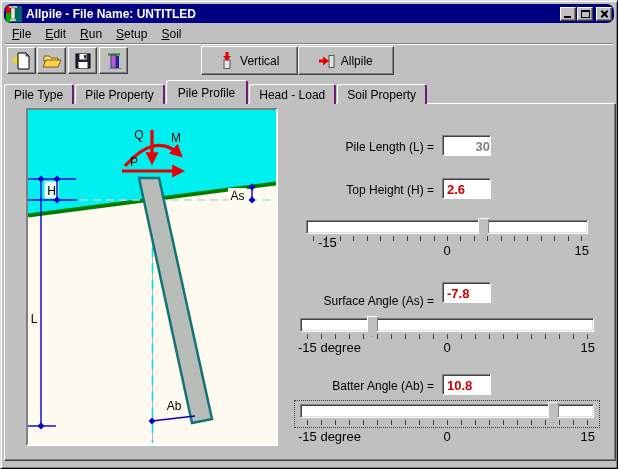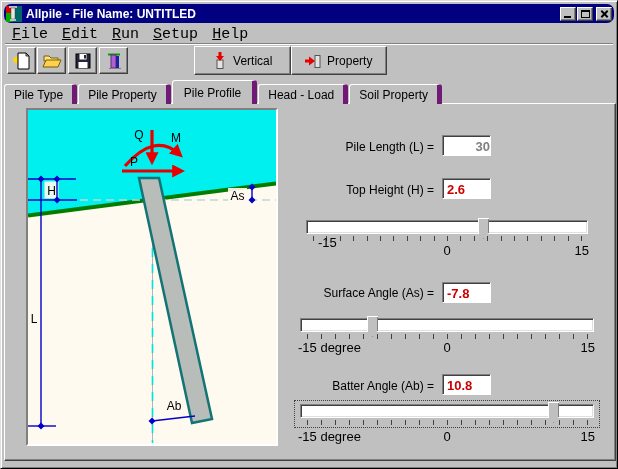--- a/index.html
+++ b/index.html
@@ -23,35 +23,35 @@
     border-top:1px solid #fff;border-left:1px solid #fff;border-right:1px solid #404040;border-bottom:1px solid #404040;
     box-shadow:inset -1px -1px 0 #808080;}
   .wb-close{margin-left:3px;}
   .wb-min i{position:absolute;left:3px;bottom:2px;width:7px;height:2px;background:#000;}
   .wb-max i{position:absolute;left:3px;top:2px;width:9px;height:8px;border:1px solid #000;border-top:2px solid #000;}
   .wb-close i::before,.wb-close i::after{content:"";position:absolute;left:3px;top:5px;width:9px;height:2px;background:#000;}
   .wb-close i::before{transform:rotate(45deg);}
   .wb-close i::after{transform:rotate(-45deg);}
   
   .menubar{position:absolute;left:4px;top:24px;right:4px;height:19px;display:flex;align-items:center;border-bottom:1px solid #808080;box-shadow:0 1px 0 #fff;}
-  .menu-item{display:inline-block;padding:2px 7px;font-size:15px;color:#000;font-family:Liberation Mono, monospace;}
+  .menu-item{display:inline-block;padding:2px 7px;font-size:12px;color:#000;}
   .menu-item::first-letter{text-decoration:underline;}
   
   .toolbar{position:absolute;left:3px;top:44px;right:3px;height:33px;}
   .tbtn{position:absolute;top:2px;width:29px;height:27px;background:var(--c-silver);
     border-top:1px solid #fff;border-left:1px solid #fff;border-right:1px solid #404040;border-bottom:1px solid #404040;
     box-shadow:inset -1px -1px 0 #808080;display:flex;align-items:center;justify-content:center;}
-  .vlgroup{position:absolute;left:190px;top:1px;width:193px;height:29px;display:flex;}
+  .vlgroup{position:absolute;left:197px;top:1px;width:193px;height:29px;display:flex;}
   .vlbtn{flex:1;background:var(--c-silver);display:flex;align-items:center;justify-content:center;gap:6px;
     border-top:1px solid #fff;border-left:1px solid #fff;border-right:1px solid #404040;border-bottom:1px solid #404040;
     box-shadow:inset -1px -1px 0 #808080;font-size:12px;}
   
   .tabstrip{position:absolute;left:3px;top:79px;height:24px;display:flex;align-items:flex-end;z-index:3;}
   .tab{height:20px;padding:3px 9px 0 9px;font-size:12px;background:var(--c-silver);
-    border-top:1px solid #fff;border-left:1px solid #fff;border-right:5px solid #701a75;
+    border-top:1px solid #fff;border-left:1px solid #fff;border-right:2px solid #701a75;
     border-radius:3px 3px 0 0;margin-right:1px;white-space:nowrap;}
   .tab.active{height:24px;padding:5px 11px 0 11px;position:relative;z-index:4;}
   
   .panel{position:absolute;left:3px;top:102px;width:612px;height:358px;background:var(--c-silver);
     border-top:1px solid #fff;border-left:1px solid #fff;border-right:1px solid #404040;border-bottom:1px solid #404040;
     box-shadow:inset -1px -1px 0 #808080;}
   
   .draw-outer{position:absolute;left:25px;top:107px;width:252px;height:338px;background:var(--c-soil);
     border-top:2px solid #808080;border-left:2px solid #808080;border-right:2px solid #fff;border-bottom:2px solid #fff;z-index:5;}
   svg text{font-family:"Liberation Sans",sans-serif;font-size:12px;fill:#000;}
@@ -109,21 +109,21 @@
         </span>
       <span class="wb wb-close"><i></i></span>
     </span>
   </div>
 
   <div class="menubar">
     <span class="menu-item">File</span>
     <span class="menu-item">Edit</span>
     <span class="menu-item">Run</span>
     <span class="menu-item">Setup</span>
-    <span class="menu-item">Help</span>
+    <span class="menu-item">Soil</span>
   </div>
 
   <div class="toolbar">
     <div class="tbtn" style="left:3px;">
       <svg width="20" height="20" viewBox="0 0 20 20">
         <g stroke="#ffd800" stroke-width="1.6">
           <line x1="1" y1="9" x2="8" y2="9"></line>
             <line x1="4.5" y1="5.5" x2="4.5" y2="12.5"></line>
           <line x1="2" y1="6.5" x2="7" y2="11.5"></line>
             <line x1="2" y1="11.5" x2="7" y2="6.5"></line>
@@ -162,21 +162,21 @@
           <polygon points="4,4 12,4 8,9" fill="#e80000"></polygon>
         </svg>
         <span>Vertical</span>
       </div>
       <div class="vlbtn">
         <svg width="16" height="16" viewBox="0 0 16 16">
           <rect x="10" y="2.5" width="5" height="12" fill="#e4e4e4" stroke="#555"></rect>
           <rect x="0" y="6.5" width="4.5" height="3" fill="#e80000"></rect>
           <polygon points="4,3.5 4,12.5 10,8" fill="#e80000"></polygon>
         </svg>
-        <span>Property</span>
+        <span>Allpile</span>
       </div>
     </div>
   </div>
 
   <div class="tabstrip">
     <div class="tab">Pile Type</div>
     <div class="tab">Pile Property</div>
     <div class="tab active">Pile Profile</div>
     <div class="tab">Head - Load</div>
     <div class="tab">Soil Property</div>
@@ -237,21 +237,21 @@
   <div class="fld-label" style="top:182px;">Top Height (H) =</div>
   <input class="fld v-red" style="top: 177px;" value="2.6">
 
   <div class="track" style="left:305px;top:219px;width:282px;"></div>
   <div class="thumb" style="left:477px;top:217px;"></div>
   <div class="ticks" style="left:312px;top:235px;width:269px;--sp:13.4px;"></div>
   <div class="sl-label" style="left:297px;top:234px;margin-left:20px;">-15</div>
   <div class="sl-label sl-center" style="left:440px;top:242px;width:12px;">0</div>
   <div class="sl-label sl-right" style="left:570px;top:242px;width:18px;">15</div>
 
-  <div class="fld-label" style="top:285px;text-align:right;">Surface Angle (As) =</div>
+  <div class="fld-label" style="top:293px;text-align:right;">Surface Angle (As) =</div>
   <input class="fld v-red" style="top: 281px;" value="-7.8">
 
   <div class="track" style="left:299px;top:317px;width:294px;"></div>
   <div class="thumb" style="left:366px;top:315px;"></div>
   <div class="ticks" style="left:306px;top:333px;width:281px;--sp:14px;"></div>
   <div class="sl-label" style="left:297px;top:339px;">-15 degree</div>
   <div class="sl-label sl-center" style="left:440px;top:339px;width:12px;">0</div>
   <div class="sl-label sl-right" style="left:576px;top:339px;width:18px;">15</div>
 
   <div class="fld-label" style="top:378px;">Batter Angle (Ab) =</div>

